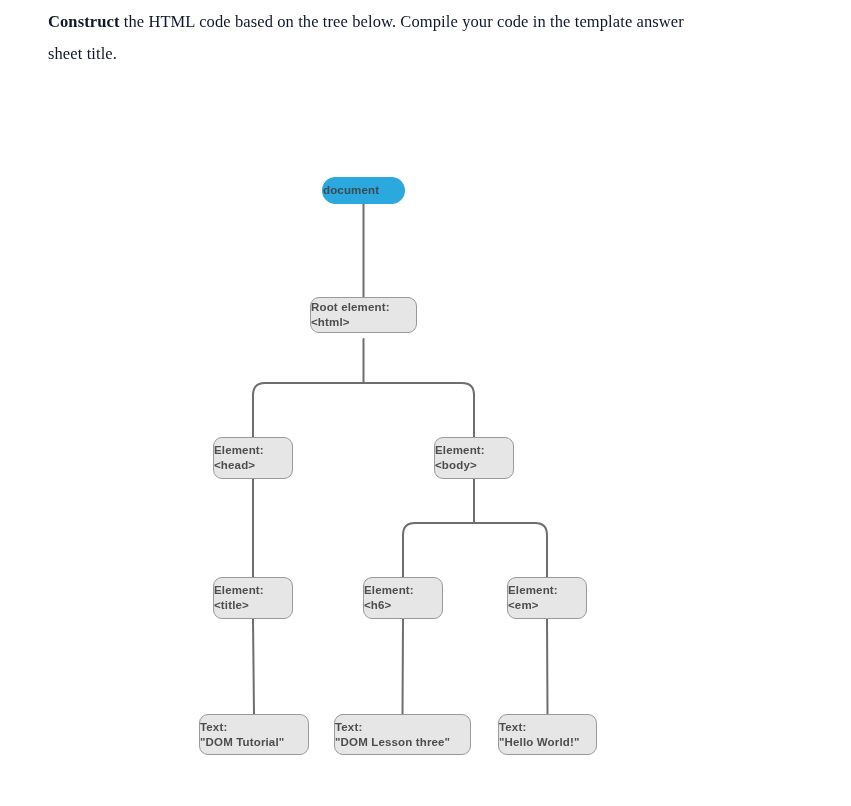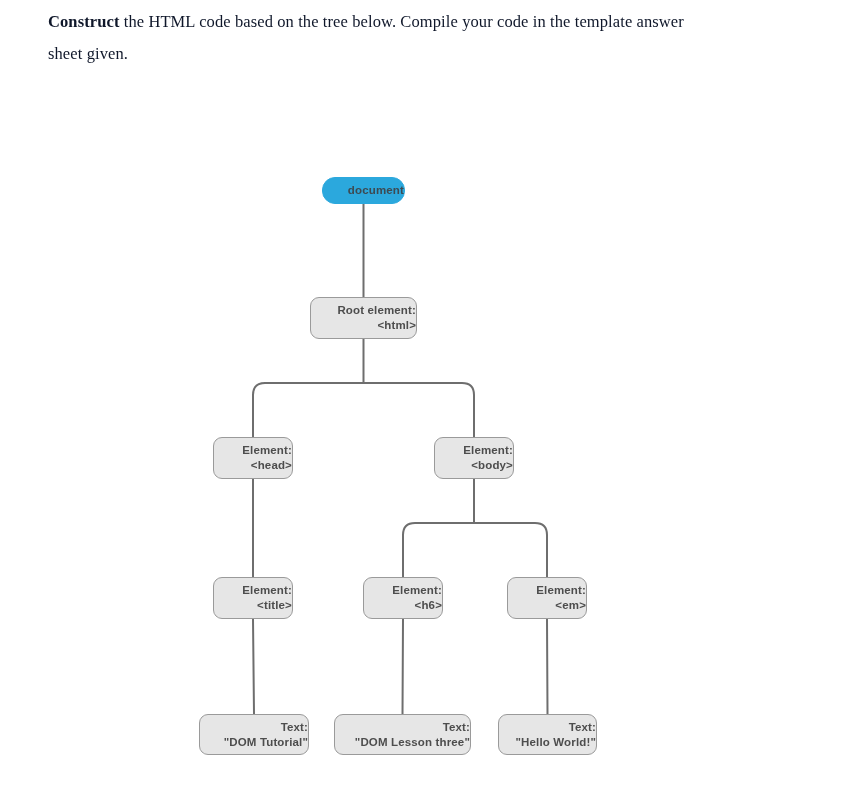--- a/index.html
+++ b/index.html
@@ -45,21 +45,21 @@
     width: 851px;
     height: 806px;
     pointer-events: none;
   }
 
   .node {
     position: absolute;
     box-sizing: border-box;
     display: flex;
     flex-direction: column;
-    align-items: flex-end;
+    align-items: flex-start;
     justify-content: center;
     border-radius: 9px;
     border: 1px solid #9a9a9a;
     background: #e6e6e6;
     color: #4d4d4d;
     font-size: 11.5px;
     font-weight: bold;
     line-height: 15px;
     text-align: center;
     letter-spacing: 0.15px;
@@ -71,42 +71,42 @@
     border: 1px solid #2ba8dd;
     border-radius: 13px;
     color: #3d4a52;
   }
 </style>
 </head>
 <body>
 
 <div class="prompt">
   <span class="bold">Construct</span><span> the HTML code based on the tree below. Compile your code in the template answer</span>
-  <span class="prompt-line2">sheet given.</span>
+  <span class="prompt-line2">sheet title.</span>
 </div>
 
 <div id="tree-diagram">
   <svg id="edges-layer" viewBox="0 0 851 806">
       <path d="M 363.5 204 L 363.5 297" fill="none" stroke="#6e6e6e" stroke-width="2" stroke-linecap="round"></path>
       <path d="M 253 479 L 253 577" fill="none" stroke="#6e6e6e" stroke-width="2" stroke-linecap="round"></path>
       <path d="M 253 619 L 254 714" fill="none" stroke="#6e6e6e" stroke-width="2" stroke-linecap="round"></path>
       <path d="M 403 619 L 402.5 714" fill="none" stroke="#6e6e6e" stroke-width="2" stroke-linecap="round"></path>
       <path d="M 547 619 L 547.5 714" fill="none" stroke="#6e6e6e" stroke-width="2" stroke-linecap="round"></path>
       <path d="M 363.5 339 L 363.5 383.1" fill="none" stroke="#6e6e6e" stroke-width="2" stroke-linecap="round"></path>
       <path d="M 363.5 383.1 L 265 383.1 Q 253 383.1 253 395.1 L 253 437" fill="none" stroke="#6e6e6e" stroke-width="2" stroke-linecap="round"></path>
       <path d="M 363.5 383.1 L 462 383.1 Q 474 383.1 474 395.1 L 474 437" fill="none" stroke="#6e6e6e" stroke-width="2" stroke-linecap="round"></path>
       <path d="M 474 479 L 474 523.1" fill="none" stroke="#6e6e6e" stroke-width="2" stroke-linecap="round"></path>
       <path d="M 474 523.1 L 415 523.1 Q 403 523.1 403 535.1 L 403 577" fill="none" stroke="#6e6e6e" stroke-width="2" stroke-linecap="round"></path>
       <path d="M 474 523.1 L 535 523.1 Q 547 523.1 547 535.1 L 547 577" fill="none" stroke="#6e6e6e" stroke-width="2" stroke-linecap="round"></path>
     </svg>
   <div id="nodes-layer">
       <div class="node root-doc" style="left: 322px; top: 177px; width: 83px; height: 27px;">
         <span class="line">document</span>
       </div>
-      <div class="node" style="left: 310px; top: 297px; width: 107px; height: 42px;">
+      <div class="node" style="left: 310px; top: 297px; width: 107px; height: 36px;">
         <span class="line">Root element:</span>
         <span class="line">&lt;html&gt;</span>
       </div>
       <div class="node" style="left: 213px; top: 437px; width: 80px; height: 42px;">
         <span class="line">Element:</span>
         <span class="line">&lt;head&gt;</span>
       </div>
       <div class="node" style="left: 434px; top: 437px; width: 80px; height: 42px;">
         <span class="line">Element:</span>
         <span class="line">&lt;body&gt;</span>

